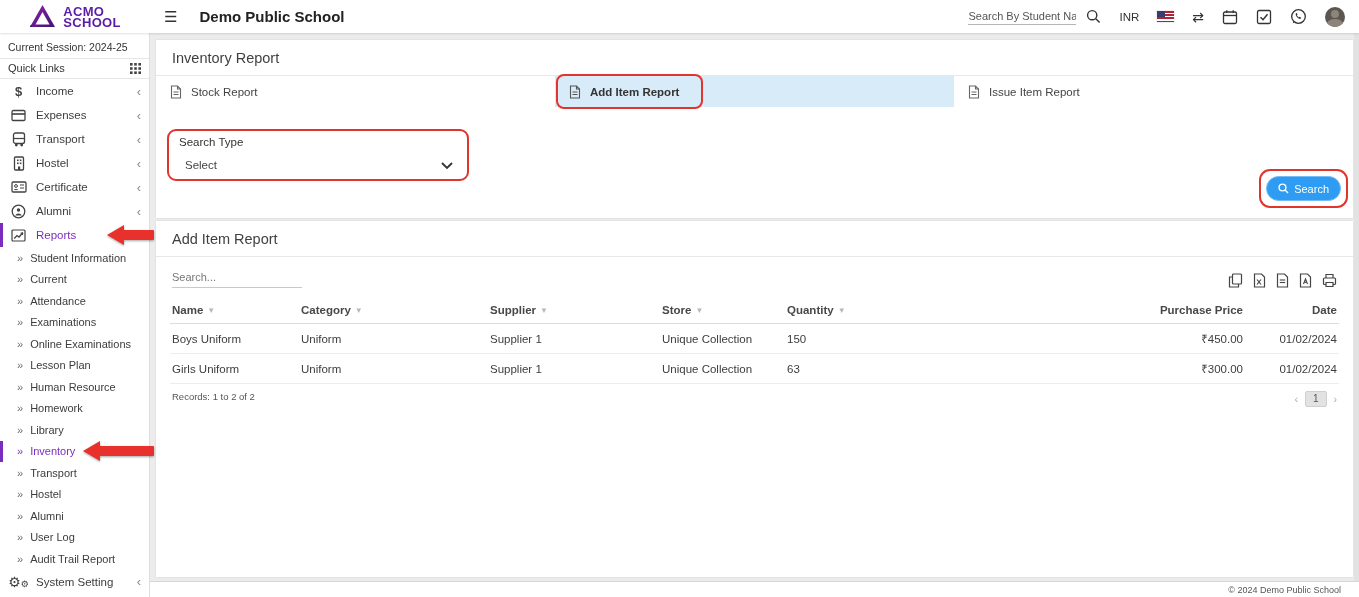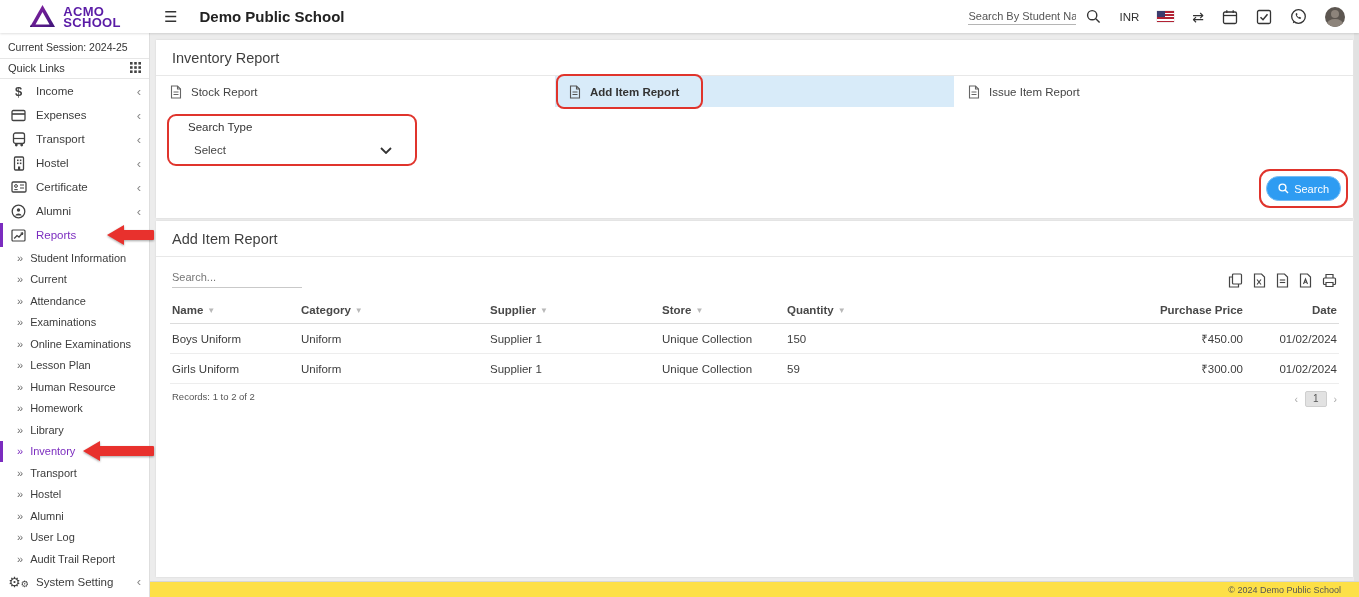--- a/index.html
+++ b/index.html
@@ -39,21 +39,21 @@
   .avatar { width:20px; height:20px; border-radius:50%; background:#5c5650; overflow:hidden; position:relative; }
   .avatar::before { content:""; position:absolute; left:6px; top:3px; width:8px; height:8px; border-radius:50%; background:#8d847b; }
   .avatar::after  { content:""; position:absolute; left:2px; top:12px; width:16px; height:10px; border-radius:50%; background:#8d847b; }
 
   
   .sidebar {
     position:absolute; left:0; top:33px; width:150px; bottom:0;
     background:#fff; border-right:1px solid #dedede; z-index:20;
   }
   .session { padding:8px 8px 5px; font-size:10.5px; color:#333; border-bottom:1px solid #e6e6e6; }
-  .quicklinks { display:flex; justify-content:space-between; align-items:flex-start;
+  .quicklinks { display:flex; justify-content:space-between; align-items:center;
     padding:3px 8px 4px; font-size:11px; color:#333; border-bottom:1px solid #e6e6e6; cursor:pointer; }
   .nav-main { display:flex; align-items:center; height:24px; padding:0 8px; font-size:11.5px; color:#3c3c3c; position:relative; cursor:pointer; }
   .nav-main .nicon { width:17px; height:17px; margin:0 9px 0 2px; display:flex; align-items:center; justify-content:center; color:#424242; }
   .nav-main .chev { margin-left:auto; color:#8a8a8a; font-size:13px; line-height:1; }
   .nav-sub { display:flex; align-items:center; height:21.5px; padding:0 8px 0 17px; font-size:11px; color:#3c3c3c; position:relative; cursor:pointer; }
   .nav-sub .bullet { color:#6e6e6e; margin-right:7px; font-size:11px; }
   .nav-active { color:#7b2cbf !important; border-left:3px solid #7b2cbf; }
   .nav-main.nav-active { padding-left:5px; }
   .nav-sub.nav-active  { padding-left:14px; }
   .nav-active .bullet { color:#7b2cbf; }
@@ -74,21 +74,21 @@
   .card2 { top:188px; bottom:4px; }
   .card-title { padding:10px 16px 9px; font-size:14.5px; color:#3f3f3f; border-bottom:1px solid #e8e8e8; }
 
   .tabs { display:flex; height:31px; }
   .tab { flex:1 1 0; display:flex; align-items:center; gap:9px; padding-left:14px;
     font-size:11.5px; color:#444; position:relative; cursor:pointer; }
   .tab-active { background:#d8ebf9; }
   .tab .redbox { position:absolute; left:1px; top:-2px; width:147px; height:35px;
     border:2px solid #e0342c; border-radius:8px; pointer-events:none; }
 
-  .filter { position:relative; margin:13px 0 0 14px; width:244px; padding:1px 18px; }
+  .filter { position:relative; margin:28px 0 0 14px; width:296px; padding:1px 9px; }
   .flabel { font-size:11.5px; color:#333; }
   .fselect { margin-top:9px; display:flex; justify-content:space-between; align-items:center;
     padding:2px 4px 3px 6px; font-size:11.5px; color:#444; cursor:pointer; }
   .filter .redbox { position:absolute; inset:-6px -3px; border:2px solid #e0342c; border-radius:9px; pointer-events:none; }
 
   .btnwrap { position:absolute; right:12px; top:136px; }
   .search-btn { display:flex; align-items:center; gap:5px; background:#2e9cf2; color:#fff;
     border:1px solid #74bdf6; border-radius:13px; height:25px; padding:0 11px;
     font-size:11px; font-family:"Liberation Sans",sans-serif; cursor:pointer; }
   .btnwrap .redbox { position:absolute; inset:-7px -7px; border:2px solid #e0342c; border-radius:11px; pointer-events:none; }
@@ -109,21 +109,21 @@
 
   .table-footer { display:flex; justify-content:space-between; align-items:flex-start; padding:7px 16px 8px; }
   .records { font-size:9.5px; color:#555; }
   .pager { display:flex; align-items:center; gap:7px; font-size:10.5px; color:#aaa; }
   .pager .pg-arrow { cursor:pointer; }
   .pager .page { background:#e2e2e2; border:1px solid #cfcfcf; border-radius:2px;
     padding:1px 7px 2px; color:#555; font-size:10px; cursor:pointer; }
 
   
   .footer { position:absolute; left:150px; right:0; bottom:0; height:16px;
-    background:#fde047; border-top:1px solid #d6d6d6; display:flex; align-items:center;
+    background:#ffffff; border-top:1px solid #d6d6d6; display:flex; align-items:center;
     justify-content:flex-end; padding-right:18px; font-size:9px; color:#555; z-index:25; }
   .scroll-track { position:absolute; right:0; top:33px; width:5px; bottom:16px; background:#e2e2e2; z-index:26; }
 </style>
 </head>
 <body>
 
 <div class="header">
   <div class="logo-box">
     <svg width="27" height="25" viewBox="0 0 27 25">
       <defs>
@@ -469,21 +469,21 @@
           <td>Unique Collection</td>
           <td>150</td>
           <td class="col-right">₹450.00</td>
           <td class="col-right">01/02/2024</td>
         </tr>
         <tr>
           <td>Girls Uniform</td>
           <td>Uniform</td>
           <td>Supplier 1</td>
           <td>Unique Collection</td>
-          <td>59</td>
+          <td>63</td>
           <td class="col-right">₹300.00</td>
           <td class="col-right">01/02/2024</td>
         </tr>
       </tbody>
     </table>
 
     <div class="table-footer">
       <div class="records">Records: 1 to 2 of 2</div>
       <div class="pager">
         <span class="pg-arrow">‹</span>

